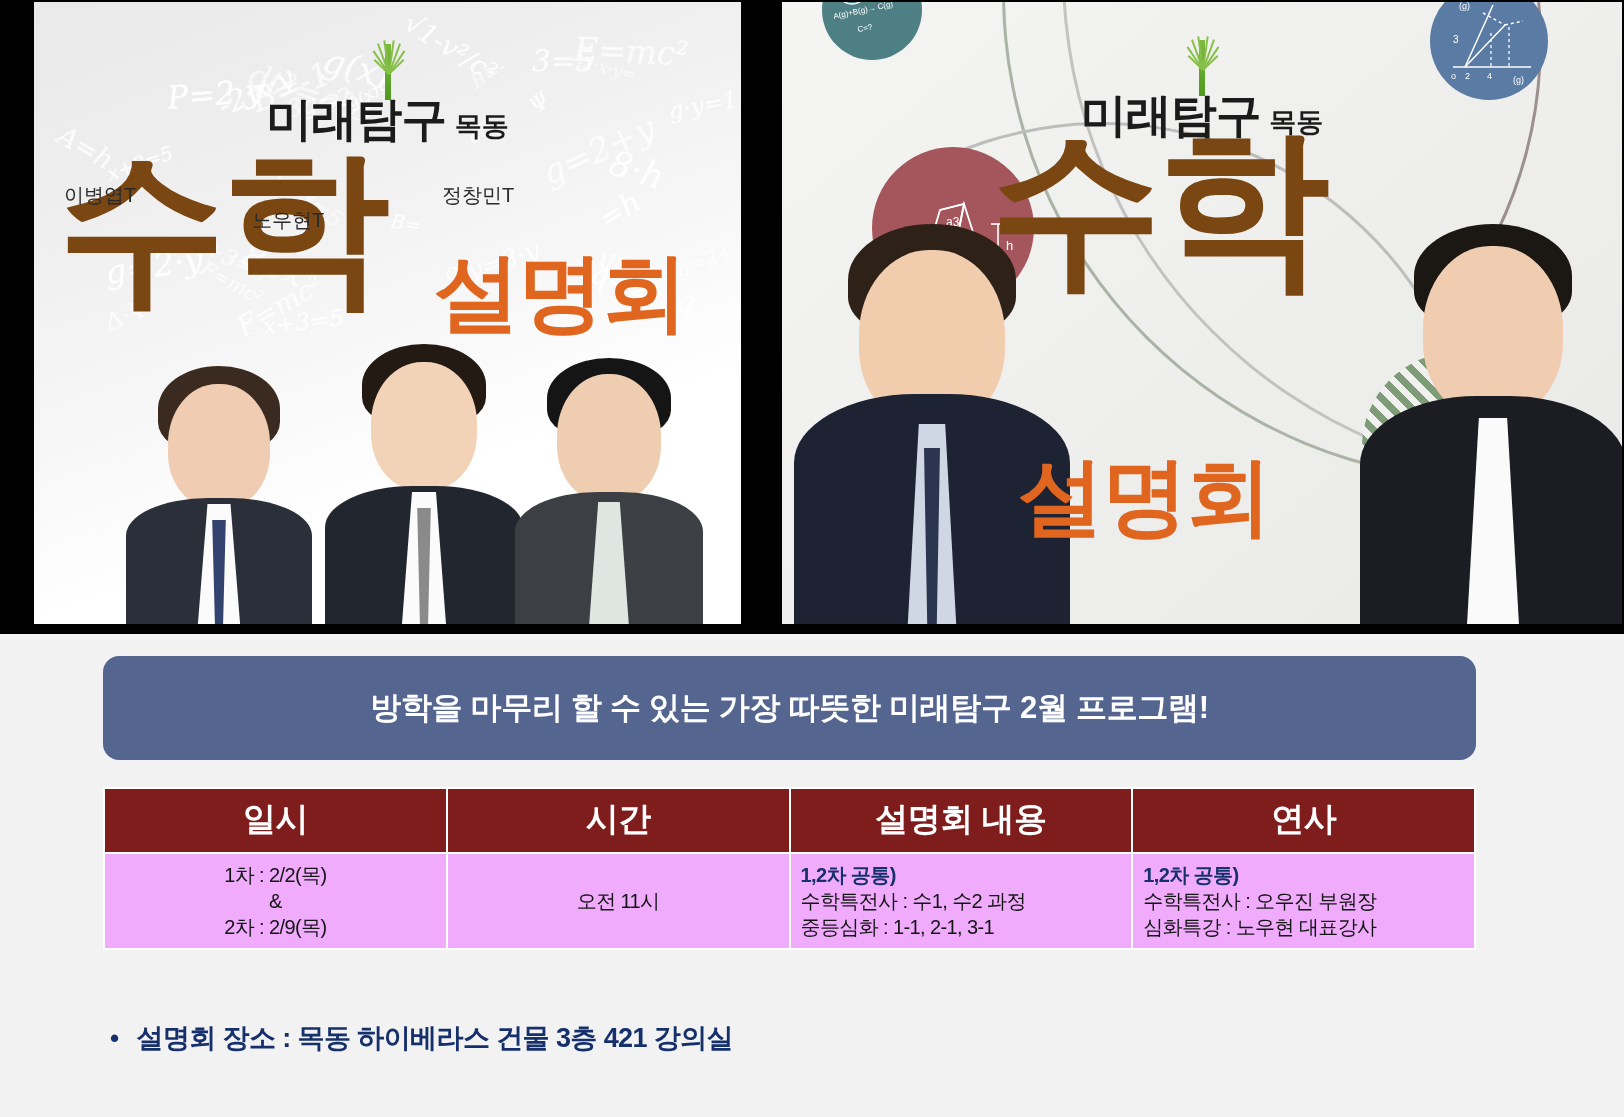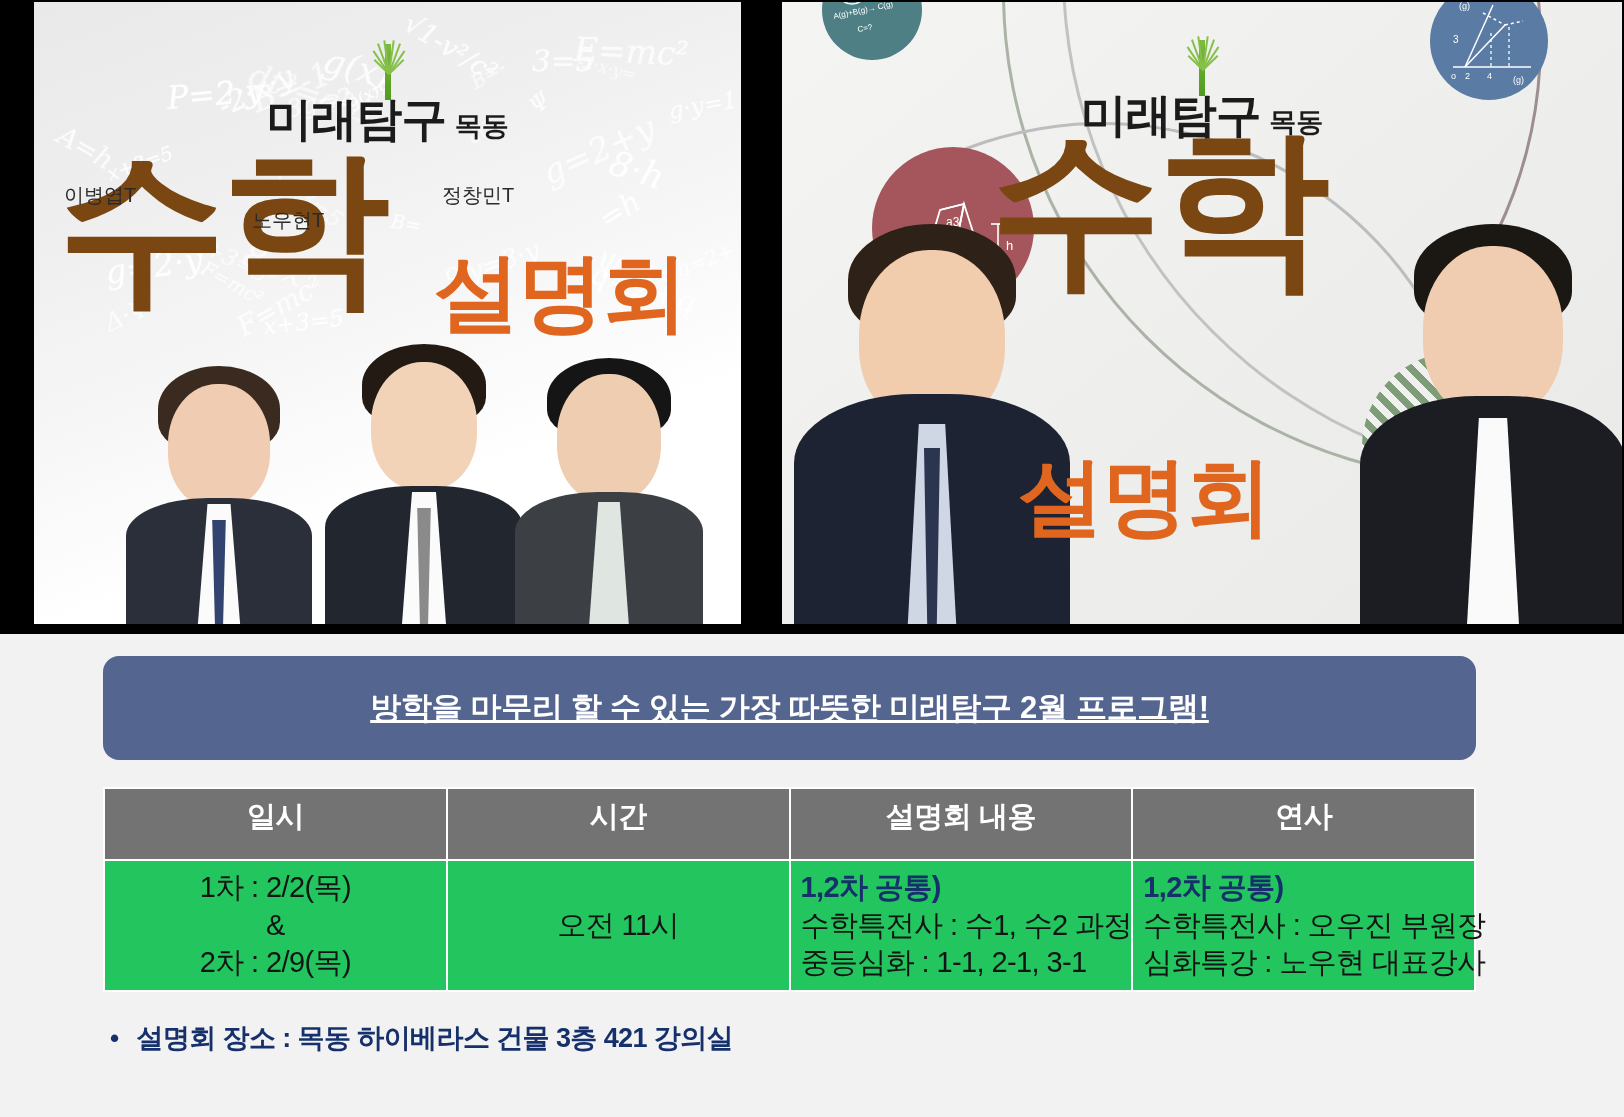--- a/index.html
+++ b/index.html
@@ -154,44 +154,43 @@
     background: #54658f;
     border-radius: 16px;
     color: #ffffff;
     display: flex; flex-direction: column;
     align-items: center; justify-content: center;
     font-size: 31px;
     font-weight: 700;
     line-height: 1.32;
     letter-spacing: -0.3px;
     text-align: center;
-    text-decoration: underline;
   }
 
   table.info-table {
     position: absolute;
     left: 103px; top: 153px;
     width: 1373px;
     border-collapse: collapse;
     table-layout: fixed;
   }
   table.info-table th {
-    background: #737373;
+    background: #7f1d1d;
     color: #ffffff;
-    font-size: 29px;
-    font-weight: 700;
-    padding: 8px 4px 22px 4px;
+    font-size: 33px;
+    font-weight: 700;
+    padding: 8px 4px 10px 4px;
     border: 2px solid #ffffff;
     text-align: center;
     letter-spacing: -0.5px;
   }
   table.info-table td {
-    background: #22c55e;
+    background: #f0abfc;
     border: 2px solid #ffffff;
-    font-size: 29px;
+    font-size: 20px;
     color: #141414;
     vertical-align: middle;
     padding: 8px 10px;
     letter-spacing: -0.6px;
     line-height: 1.30;
   }
   td.c-date { text-align: center; width: 232px; }
   td.c-time { text-align: center; width: 208px; }
   td.c-content { text-align: left; width: 460px; padding-left: 16px; }
   td.c-speaker { text-align: left; padding-left: 16px; }

